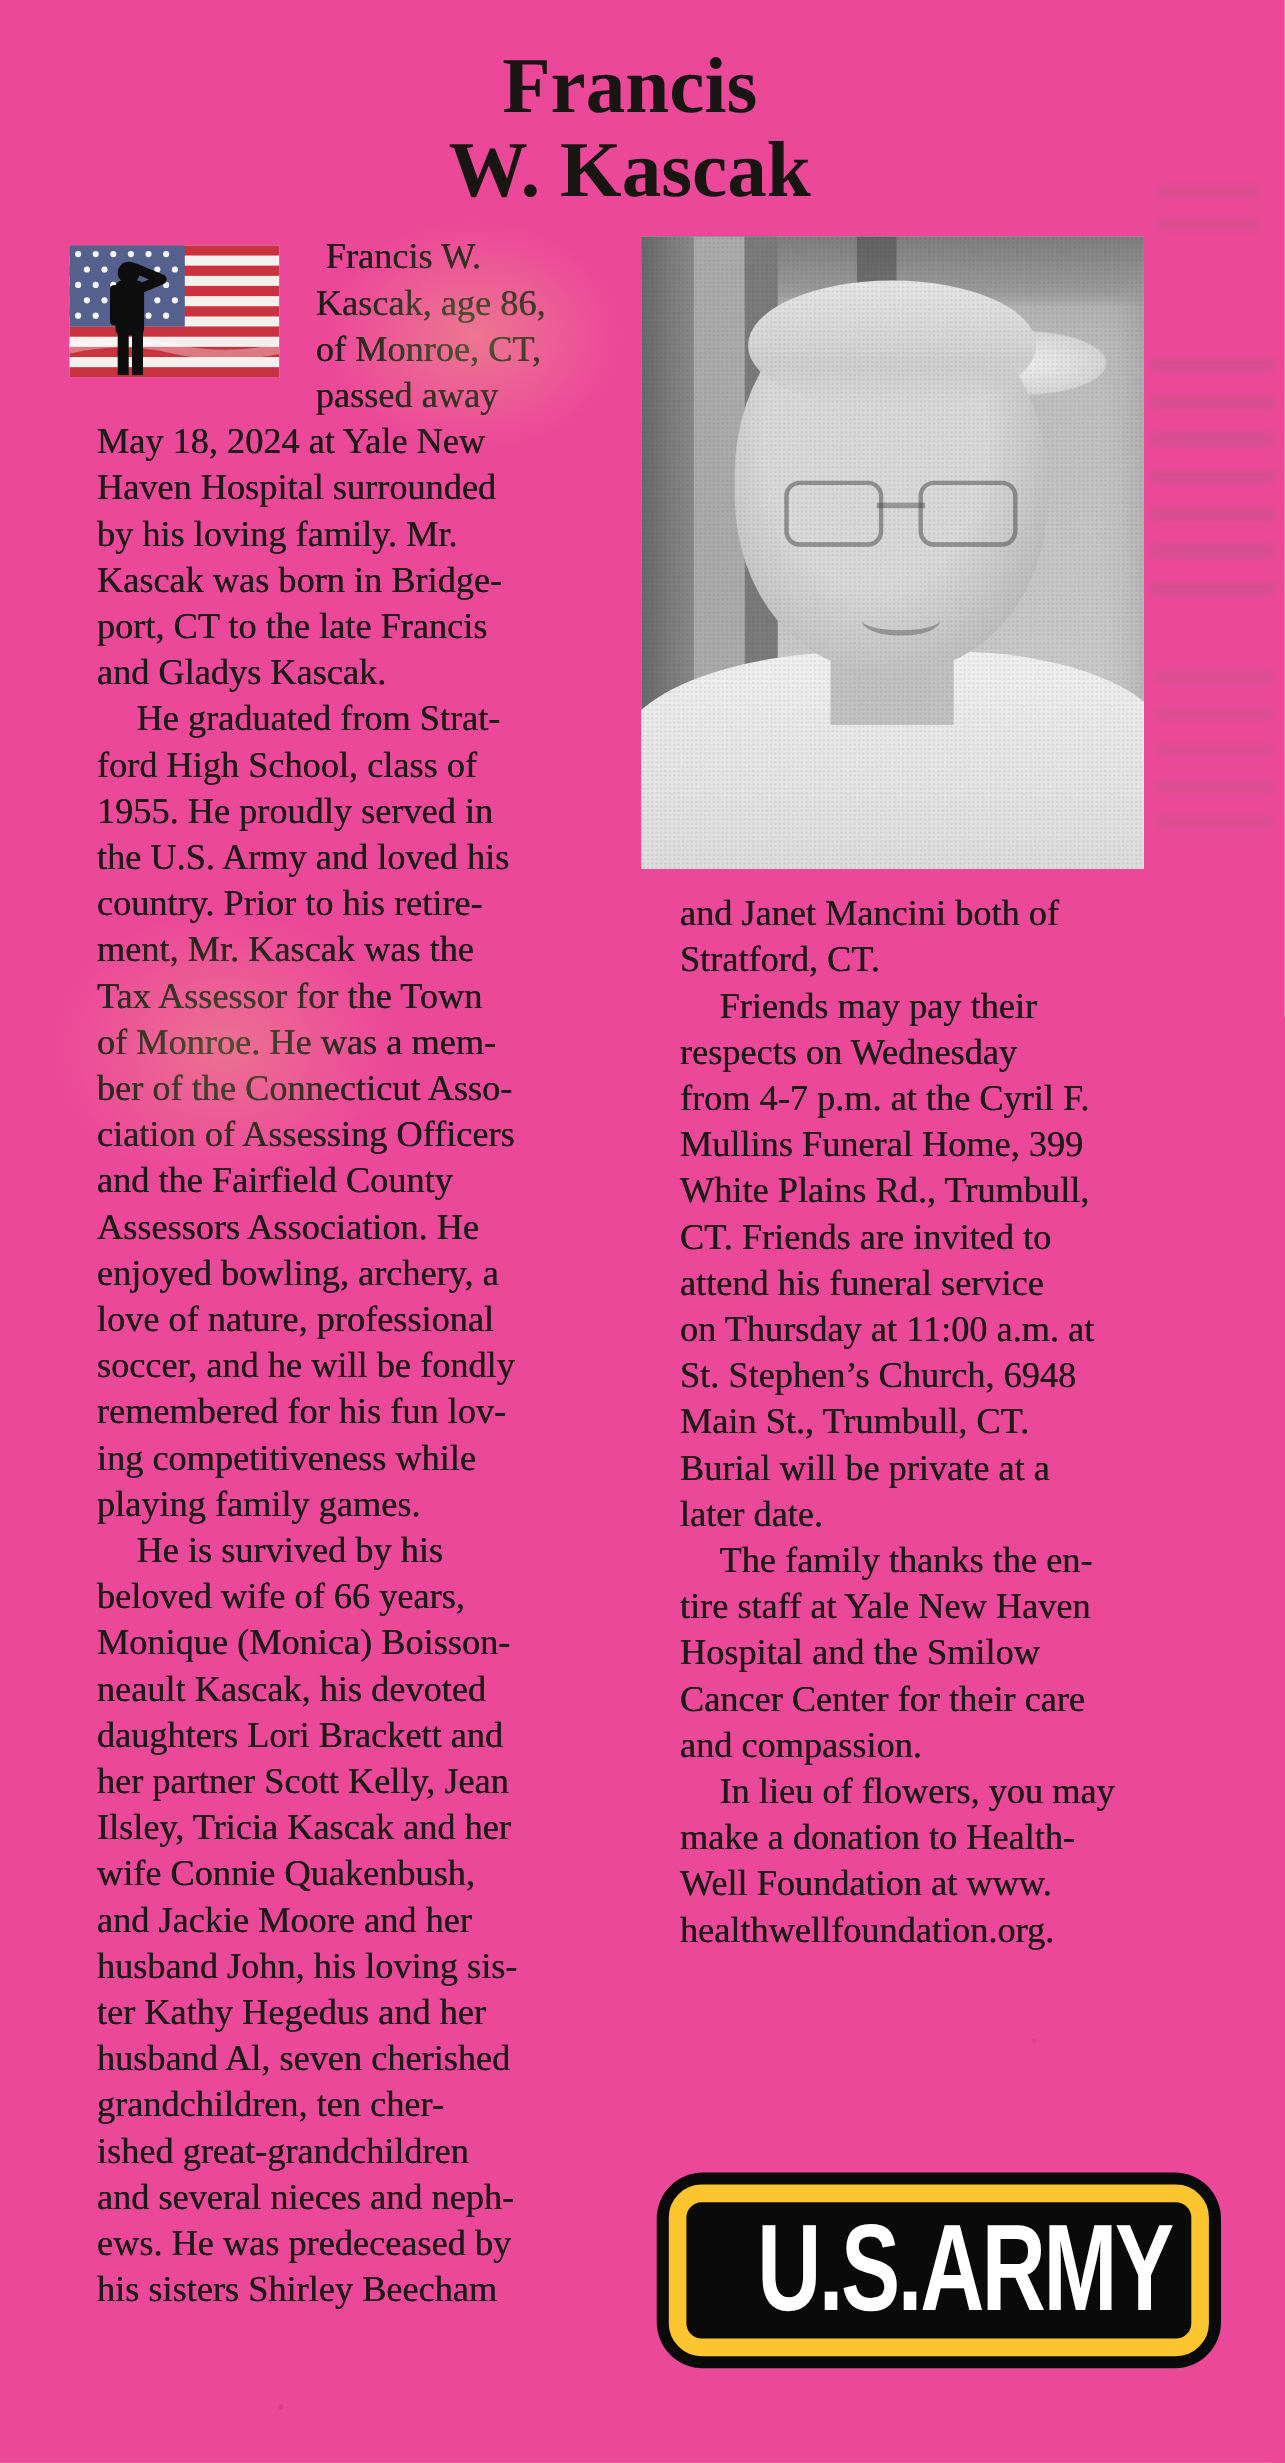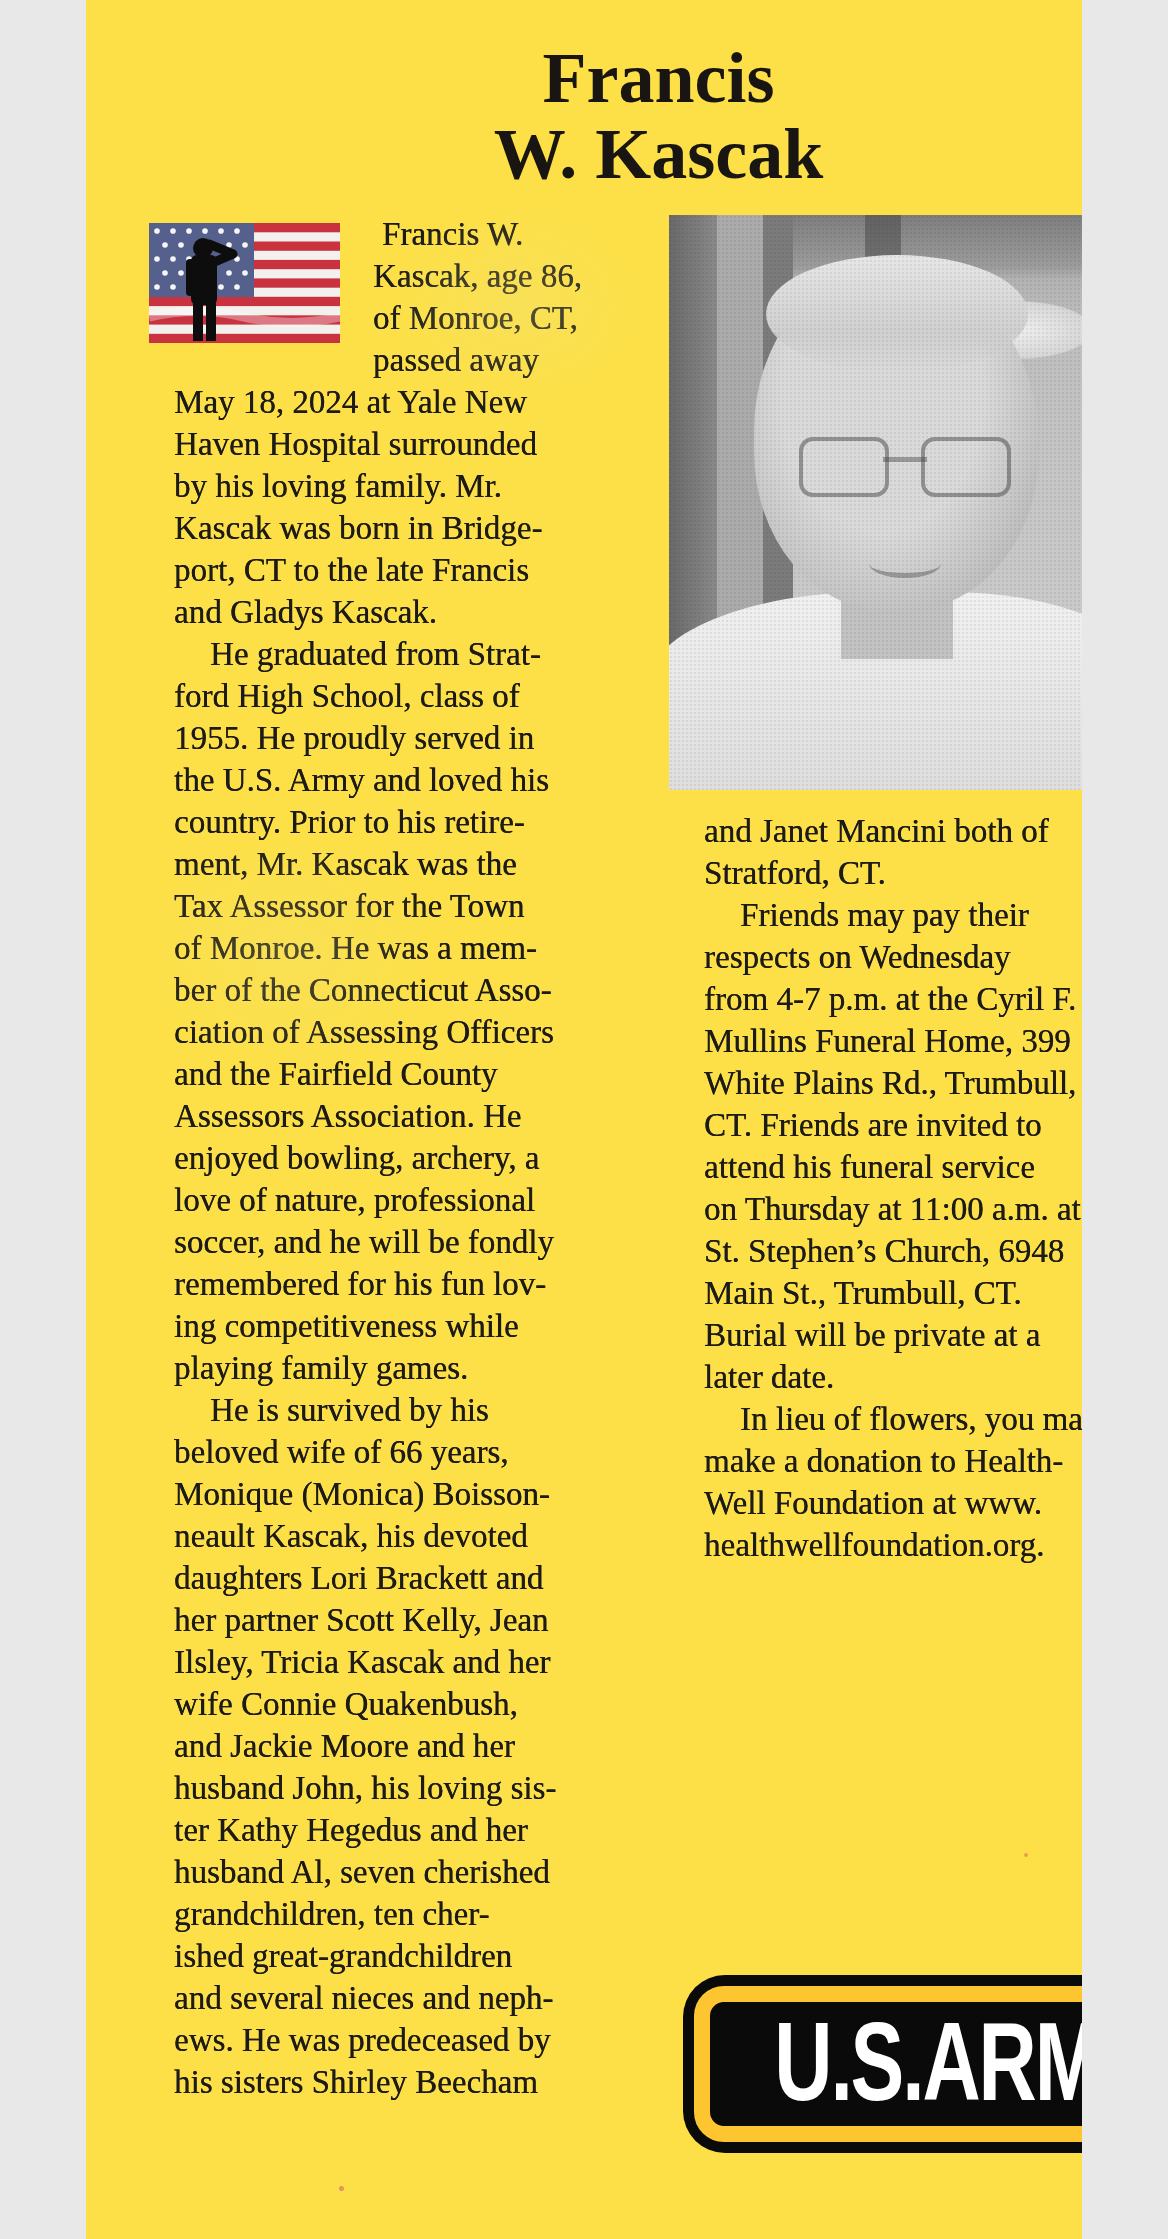--- a/index.html
+++ b/index.html
@@ -1,18 +1,18 @@
 <!DOCTYPE html>
 <html><head>
 <meta charset="utf-8">
 <style>
   html,body{margin:0;padding:0;background:#e8e8e8;}
   .page{
-    position:relative;width:996px;height:2239px;margin:0 auto;
-    background:#fde047;color:#1d1b18;overflow:hidden;
+    position:relative;width:1168px;height:2239px;margin:0 auto;
+    background:#ec4899;color:#1d1b18;overflow:hidden;
     font-family:"Liberation Serif", serif;
   }
   
   .title{
     position:absolute;left:0;top:40px;width:1145px;text-align:center;
     font-weight:bold;font-size:72px;line-height:76px;color:#181512;
   }
   
   .col{position:absolute;font-size:33px;line-height:42px;text-shadow:.35px 0 0 currentColor;}
   .col-left{left:88px;top:213px;width:472px;}
@@ -213,20 +213,25 @@
 from 4-7 p.m. at the Cyril F.
 Mullins Funeral Home, 399
 White Plains Rd., Trumbull,
 CT. Friends are invited to
 attend his funeral service
 on Thursday at 11:00 a.m. at
 St. Stephen’s Church, 6948
 Main St., Trumbull, CT.
 Burial will be private at a
 later date.</span></p>
+    <p class="para indent"><span>The family thanks the en-
+tire staff at Yale New Haven
+Hospital and the Smilow
+Cancer Center for their care
+and compassion.</span></p>
     <p class="para indent"><span>In lieu of flowers, you may
 make a donation to Health-
 Well Foundation at www.
 healthwellfoundation.org.</span></p>
   </div>
 
   <div class="badge">
     <div class="badge-ring">
       <span class="badge-text">U.S.ARMY</span>
     </div>

